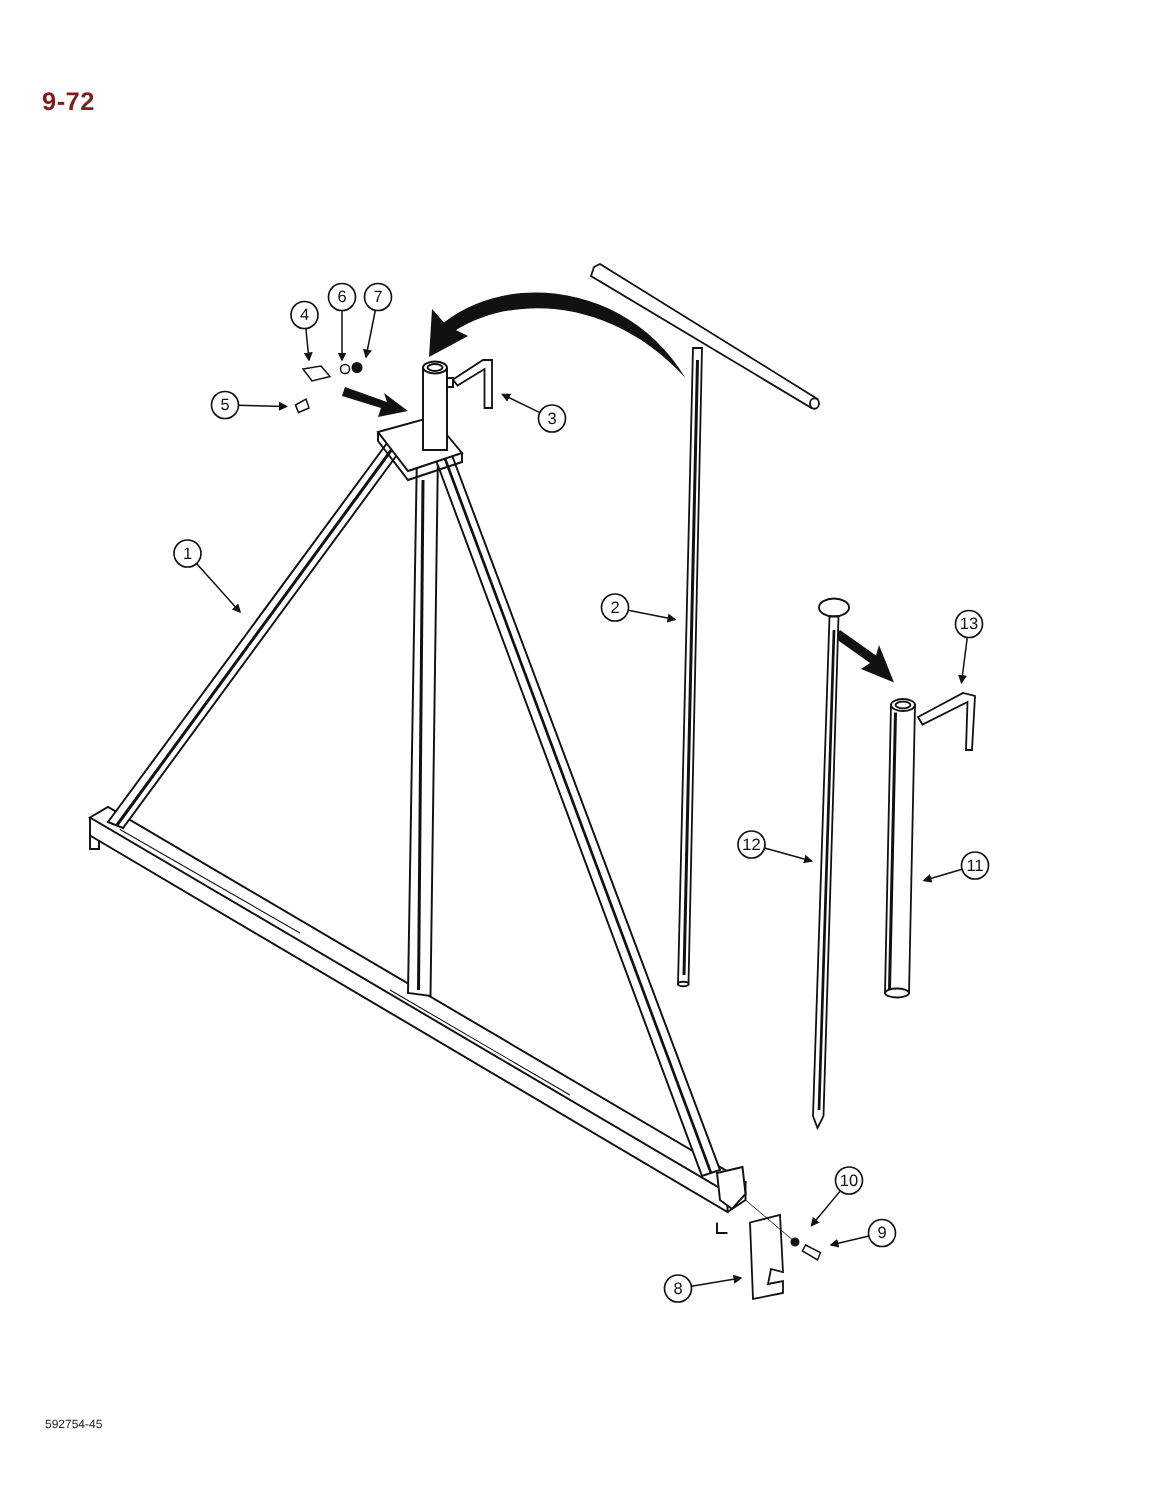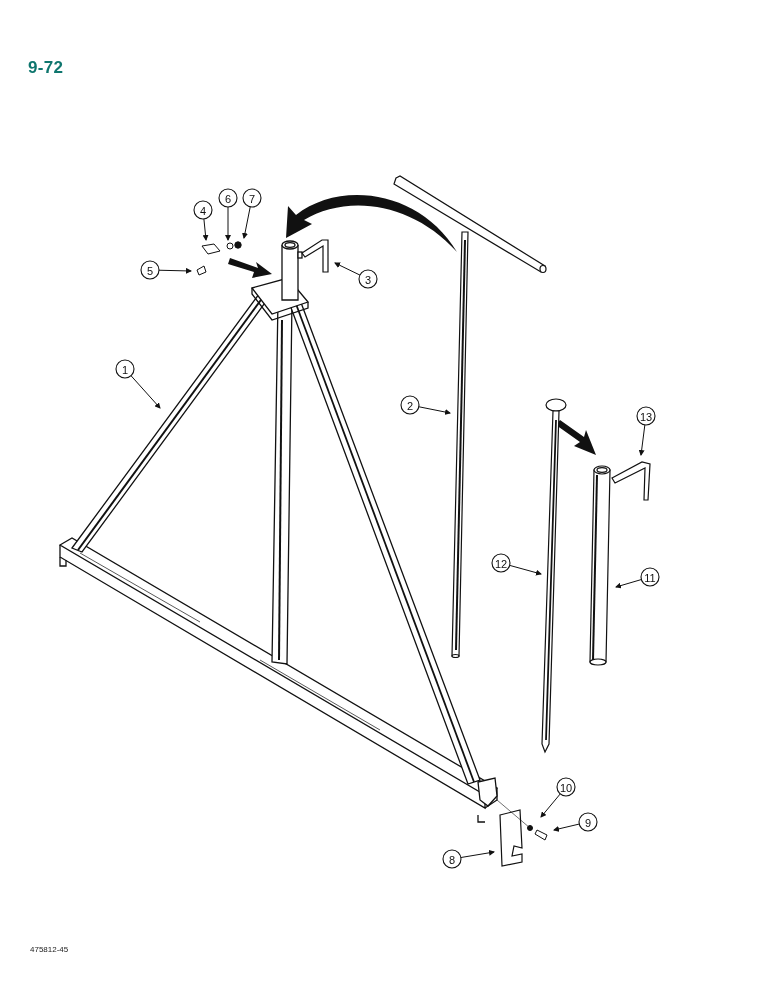--- a/index.html
+++ b/index.html
@@ -1,26 +1,26 @@
 <!DOCTYPE html>
 <html><head>
   <meta charset="utf-8">
   <style>
     html, body { margin: 0; padding: 0; background: #ffffff; }
     body { width: 772px; height: 1000px; position: relative; overflow: hidden; font-family: "Liberation Sans", sans-serif; }
-    .page-number { position: absolute; left: 28px; top: 58px; font-size: 17px; font-weight: bold; color: #0f766e; letter-spacing: 0.3px; }
+    .page-number { position: absolute; left: 28px; top: 58px; font-size: 17px; font-weight: bold; color: #7f1d1d; letter-spacing: 0.3px; }
     .figure-code { position: absolute; left: 30px; top: 945px; font-size: 8px; color: #222; }
     svg.diagram { position: absolute; left: 0; top: 0; }
     .callout-text { font-family: "Liberation Sans", sans-serif; font-size: 11px; fill: #111; text-anchor: middle; dominant-baseline: central; }
   </style>
 </head>
 <body>
 
 <div class="page-number">9-72</div>
-<div class="figure-code">475812-45</div>
+<div class="figure-code">592754-45</div>
 
 <svg class="diagram" width="772" height="1000" viewBox="0 0 772 1000" xmlns="http://www.w3.org/2000/svg">
   <defs>
     <marker id="arr" markerWidth="6" markerHeight="6" refX="5" refY="3" orient="auto">
       <path d="M0,0 L6,3 L0,6 z" fill="#111"></path>
     </marker>
   </defs>
 
   <g stroke="#111" fill="none" stroke-width="1.3">
 

